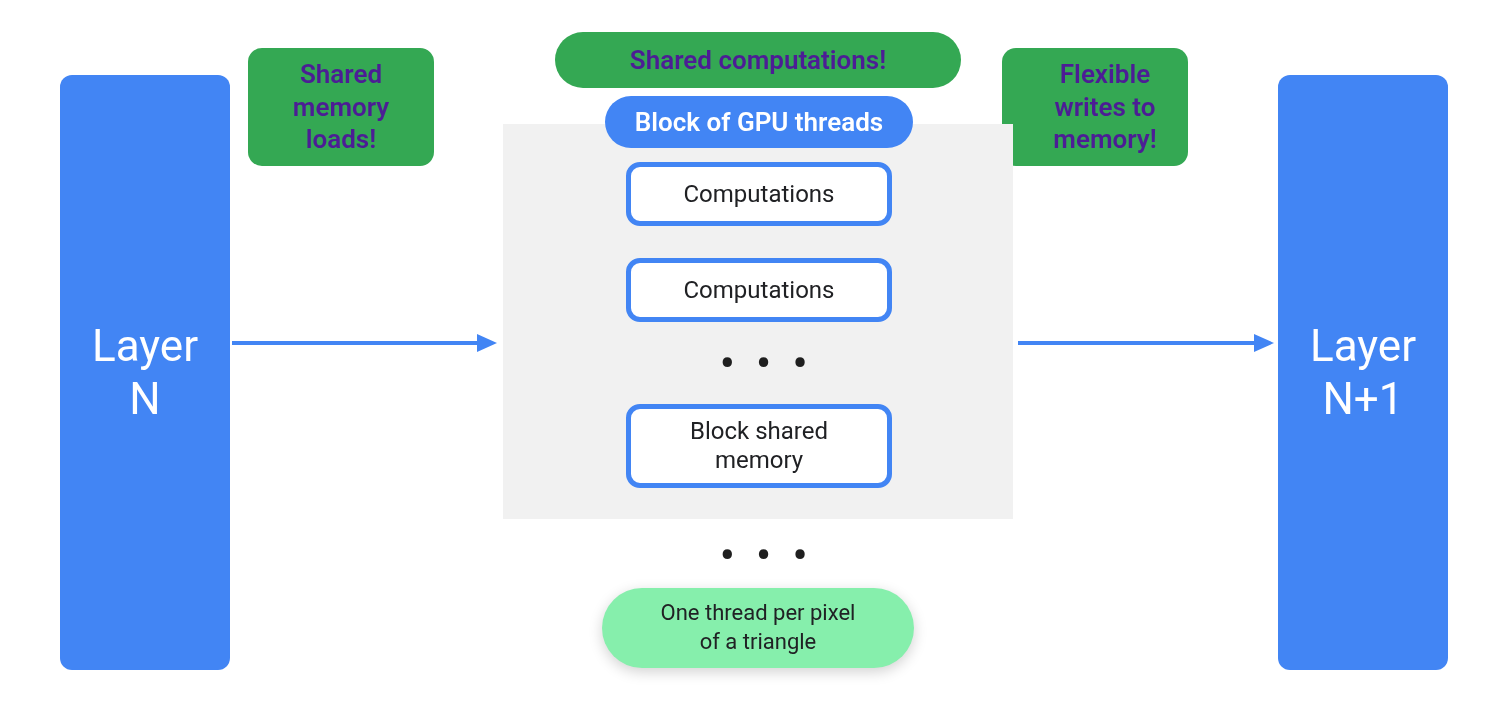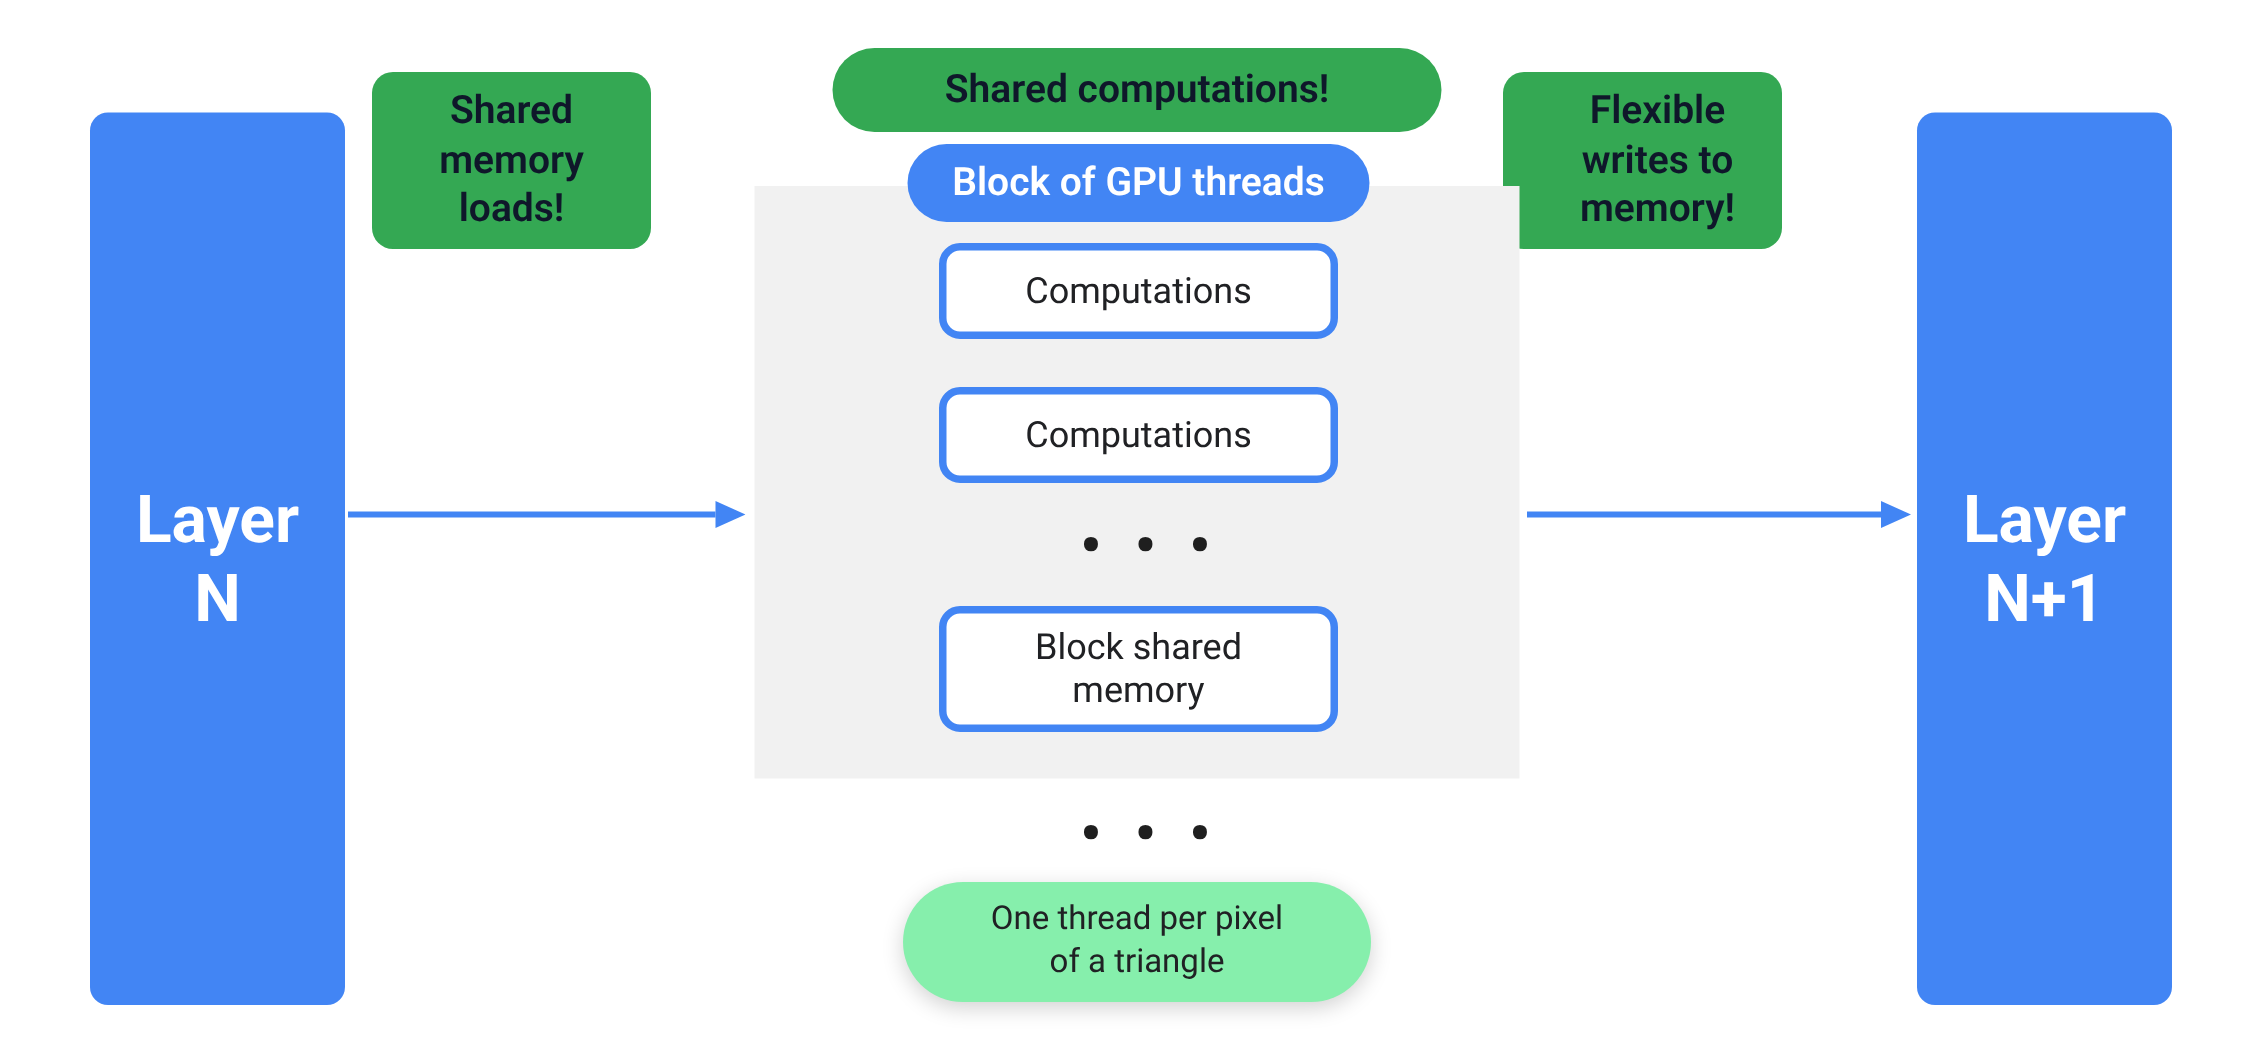--- a/index.html
+++ b/index.html
@@ -14,31 +14,31 @@
   .layer-box {
     position: absolute;
     background: #4285f4;
     color: #ffffff;
     border-radius: 12px;
     display: flex;
     align-items: center;
     justify-content: center;
     text-align: center;
     font-size: 44px;
-    font-weight: 700;
+    font-weight: 400;
     line-height: 1.2;
     padding: 0 10px;
   }
   .layer-left { left: 60px; top: 75px; width: 170px; height: 595px; }
   .layer-right { left: 1278px; top: 75px; width: 170px; height: 595px; }
 
   .green-pill {
     position: absolute;
     background: #34a853;
-    color: #0f172a;
+    color: #4c1d95;
     border-radius: 14px;
     font-size: 26px;
     font-weight: 600;
     display: flex;
     align-items: center;
     justify-content: center;
     text-align: center;
     line-height: 1.25;
     padding: 12px 22px;
   }

